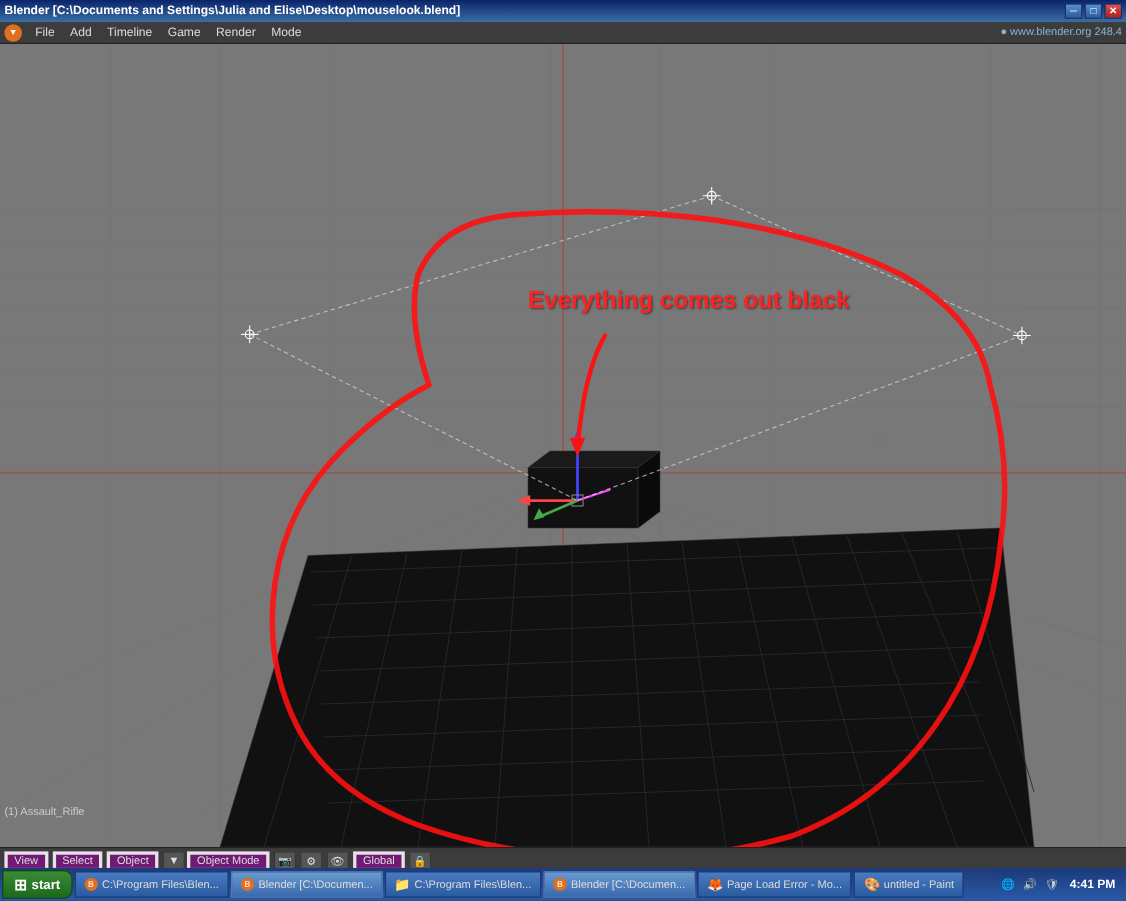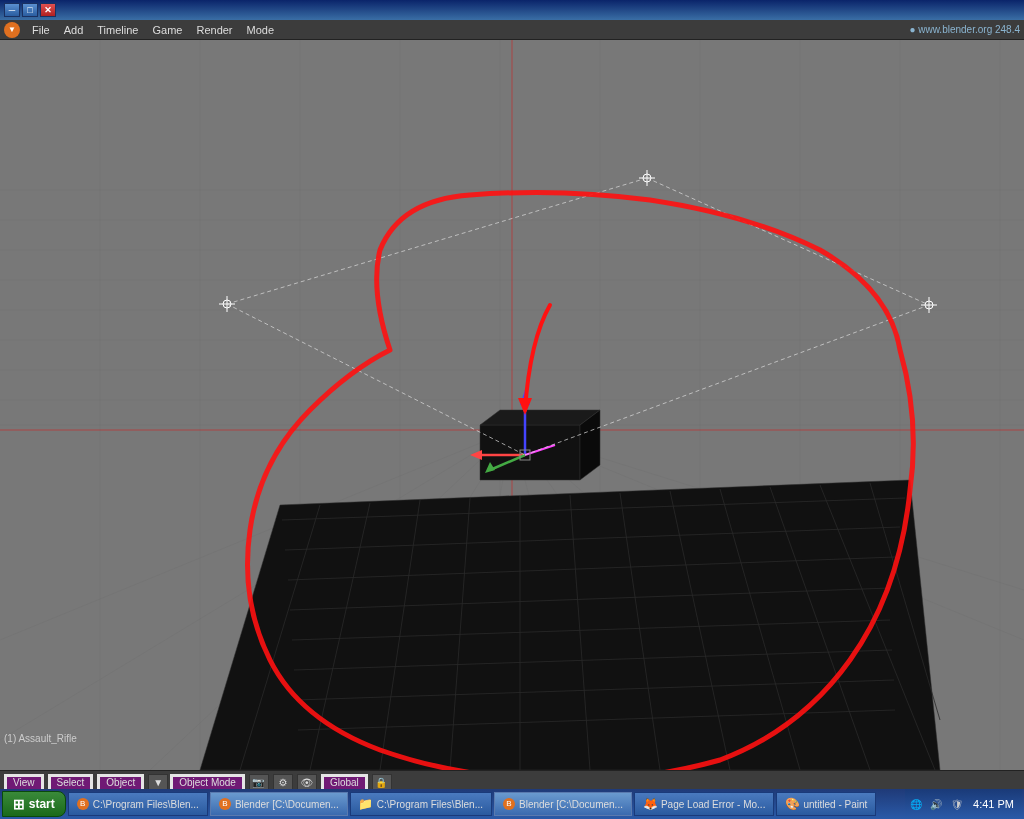--- a/index.html
+++ b/index.html
@@ -186,28 +186,29 @@
       height: 100%;
       padding: 0 4px;
       background: linear-gradient(to bottom, #1a3a78, #2a5aa8);
     }
     .tray-icon {
       width: 16px; height: 16px;
       display: flex; align-items: center; justify-content: center;
       font-size: 10px; color: #ccc;
     }
     #clock {
-      color: white; font-size: 11px; font-weight: normal;
+      color: white; font-size: 11px; font-weight: bold;
       padding: 0 4px;
     }
   </style>
 </head>
 <body>
 
 <div id="title-bar">
+  <span>Blender [C:\Documents and Settings\Julia and Elise\Desktop\mouselook.blend]</span>
   <div id="title-bar-controls">
     <div class="title-btn">─</div>
     <div class="title-btn max">□</div>
     <div class="title-btn close">✕</div>
   </div>
 </div>
 
 <div id="menu-bar">
   <div class="blender-logo">▼</div>
   <div class="menu-item">File</div>
@@ -337,20 +338,21 @@
       <line x1="0" y1="-6" x2="0" y2="6" stroke="#888" stroke-width="1"></line>
       <circle r="3" fill="#fff" stroke="#000" stroke-width="1"></circle>
     </g>
 
     <path d="M 390,310 Q 370,250 380,210 Q 400,160 470,155 Q 560,148 650,160 Q 750,175 820,210 Q 890,250 900,310 Q 920,380 910,450 Q 900,550 850,620 Q 800,690 720,720 Q 630,745 540,740 Q 450,735 380,710 Q 300,680 270,620 Q 240,560 250,490 Q 260,420 310,370 Q 350,330 390,310 Z" fill="none" stroke="#ff1111" stroke-width="5" opacity="0.9" stroke-linejoin="round"></path>
 
     <path d="M 550,265 Q 530,300 525,370" fill="none" stroke="#ff1111" stroke-width="4" stroke-linecap="round"></path>
     <polygon points="525,375 518,358 532,358" fill="#ff1111"></polygon>
   </svg>
 
+  <div id="annotation-text">Everything comes out black</div>
 
   <div id="object-label">(1) Assault_Rifle</div>
 </div>
 
 <div id="status-bar">
   <div class="status-btn">View</div>
   <div class="status-btn">Select</div>
   <div class="status-btn">Object</div>
   <div style="display:flex;align-items:center;gap:2px;">
     <div class="status-icon-btn">▼</div>

